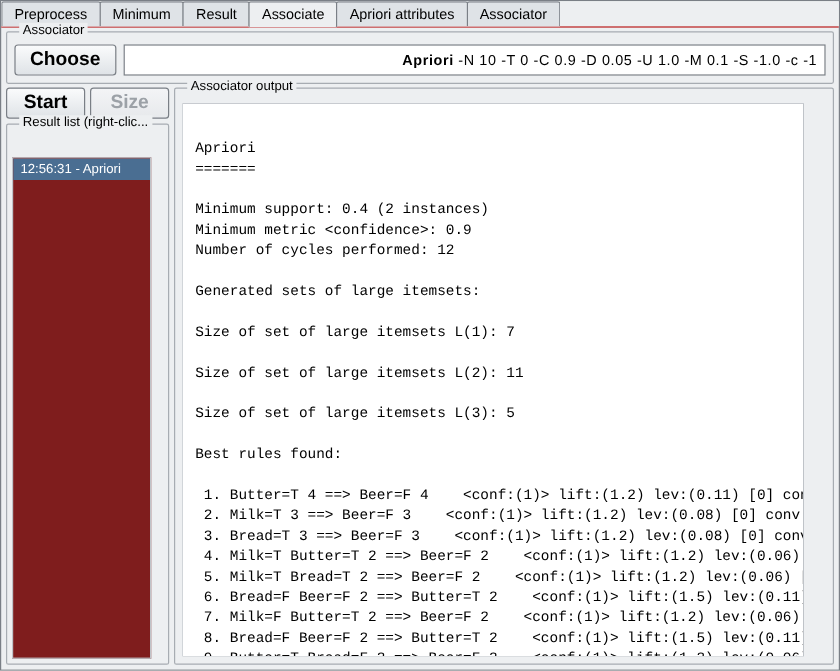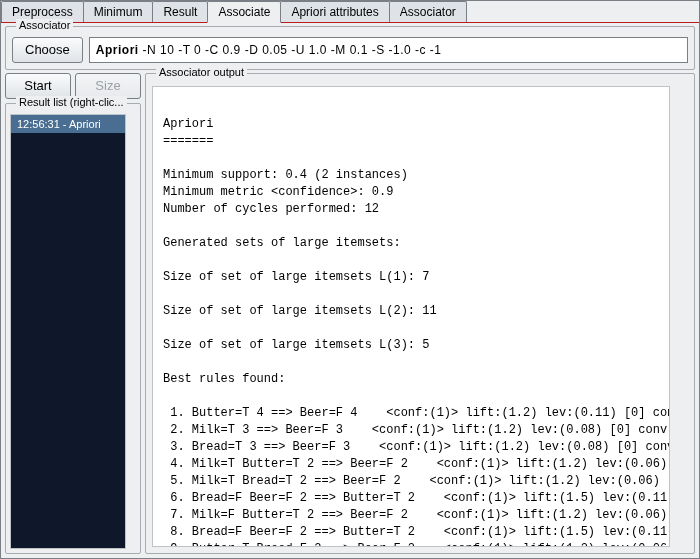--- a/index.html
+++ b/index.html
@@ -67,38 +67,40 @@
   .choose-row {
     display: flex;
     align-items: stretch;
     gap: 6px;
   }
   .btn {
     border: 1px solid #7a7f86;
     background: linear-gradient(#fafbfc,#dfe3e7);
     border-radius: 3px;
     padding: 4px 12px;
-    font-size: 13px;
+    font-size: 16px;
     cursor: pointer;
     user-select: none;
     line-height: 16px;
+    font-weight: bold;
   }
   .btn.disabled {
     color: #9ca1a7;
     cursor: default;
     background: linear-gradient(#f3f4f6,#e7e9ec);
   }
   .cmd-input {
     flex: 1;
     border: 1px solid #7a7f86;
     background: #fff;
     font-size: 12px;
     padding: 4px 6px;
     line-height: 16px;
     letter-spacing: 0.5px;
+    text-align: right;
   }
   .cmd-input b { font-weight: bold; }
   .mid {
     flex: 1;
     display: flex;
     min-height: 0;
     margin: 0 4px 4px 4px;
     gap: 4px;
   }
   .left-col {
@@ -119,22 +121,23 @@
     position: relative;
     padding: 10px 14px 4px 4px;
     background: #edeff1;
     display: flex;
     flex-direction: column;
     justify-content: center;
   }
   .result-list {
     flex: 1;
     border: 1px solid #bfc3c8;
-    background: #0f172a;
+    background: #7f1d1d;
     overflow: auto;
+    margin-top: 17px;
   }
   .result-item {
     background: #4a6e92;
     color: #fff;
     font-size: 11px;
     padding: 3px 6px;
     white-space: nowrap;
     overflow: hidden;
   }
   .output-col {

